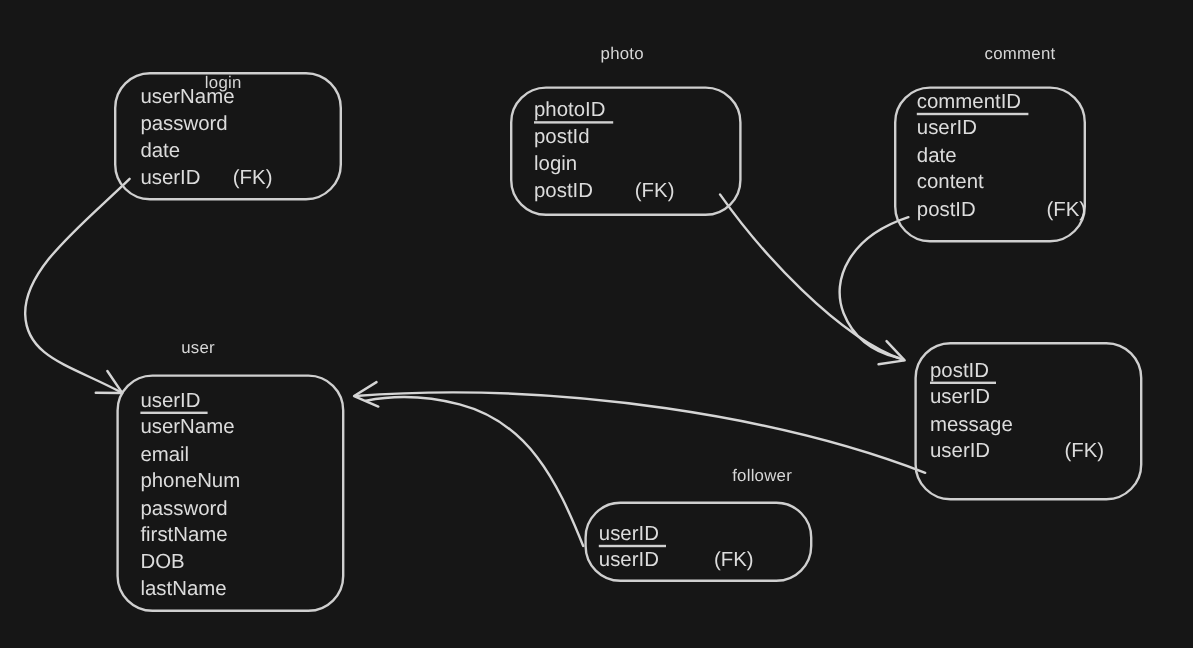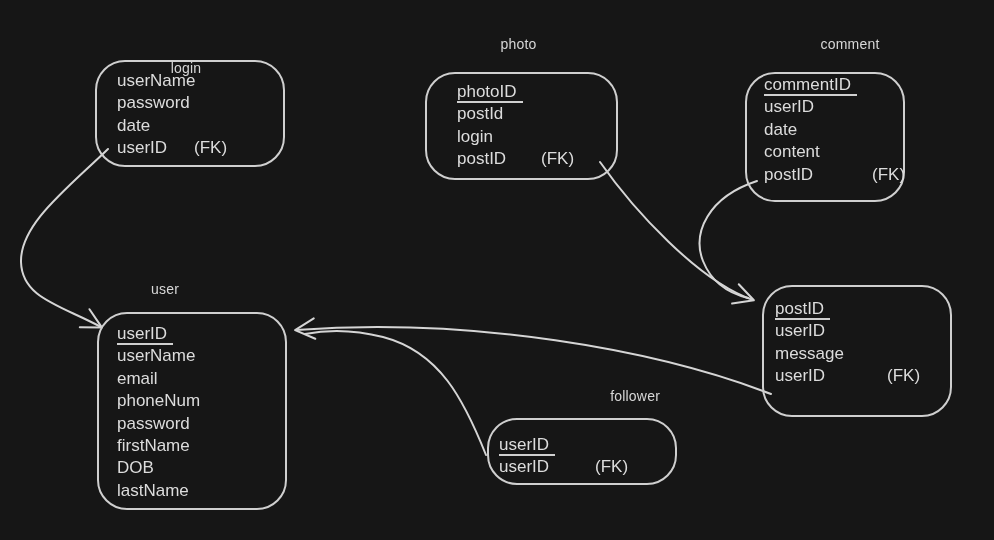--- a/index.html
+++ b/index.html
@@ -76,21 +76,21 @@
     </svg>
 
 <div class="entity-title" style="left: 91px; top: 25px; width: 190px; margin-top: 35px;">login</div>
     <div class="entity-box" style="left: 95px; top: 60px; width: 190px; height: 107px; padding-top: 8px; padding-left: 20px;">
       <div class="field-row"><span class="field-name">userName</span></div>
       <div class="field-row"><span class="field-name">password</span></div>
       <div class="field-row"><span class="field-name">date</span></div>
       <div class="field-row"><span class="field-name">userID</span><span class="fk" style="left: 77px;">(FK)</span></div>
     </div>
     <div class="entity-title" style="left: 422px; top: 36px; width: 193px;">photo</div>
-    <div class="entity-box" style="left: 425px; top: 72px; width: 193px; height: 108px; padding-top: 7px; padding-left: 30px;">
+    <div class="entity-box" style="left: 425px; top: 72px; width: 193px; height: 108px; padding-top: 7px; padding-left: 18px;">
       <div class="field-row"><span class="field-name pk">photoID</span></div>
       <div class="field-row"><span class="field-name">postId</span></div>
       <div class="field-row"><span class="field-name">login</span></div>
       <div class="field-row"><span class="field-name">postID</span><span class="fk" style="left: 84px;">(FK)</span></div>
     </div>
     <div class="entity-title" style="left: 754px; top: 36px; width: 192px;">comment</div>
     <div class="entity-box" style="left: 745px; top: 72px; width: 160px; height: 130px; padding-top: 0; padding-left: 17px;">
       <div class="field-row"><span class="field-name pk">commentID</span></div>
       <div class="field-row"><span class="field-name">userID</span></div>
       <div class="field-row"><span class="field-name">date</span></div>

